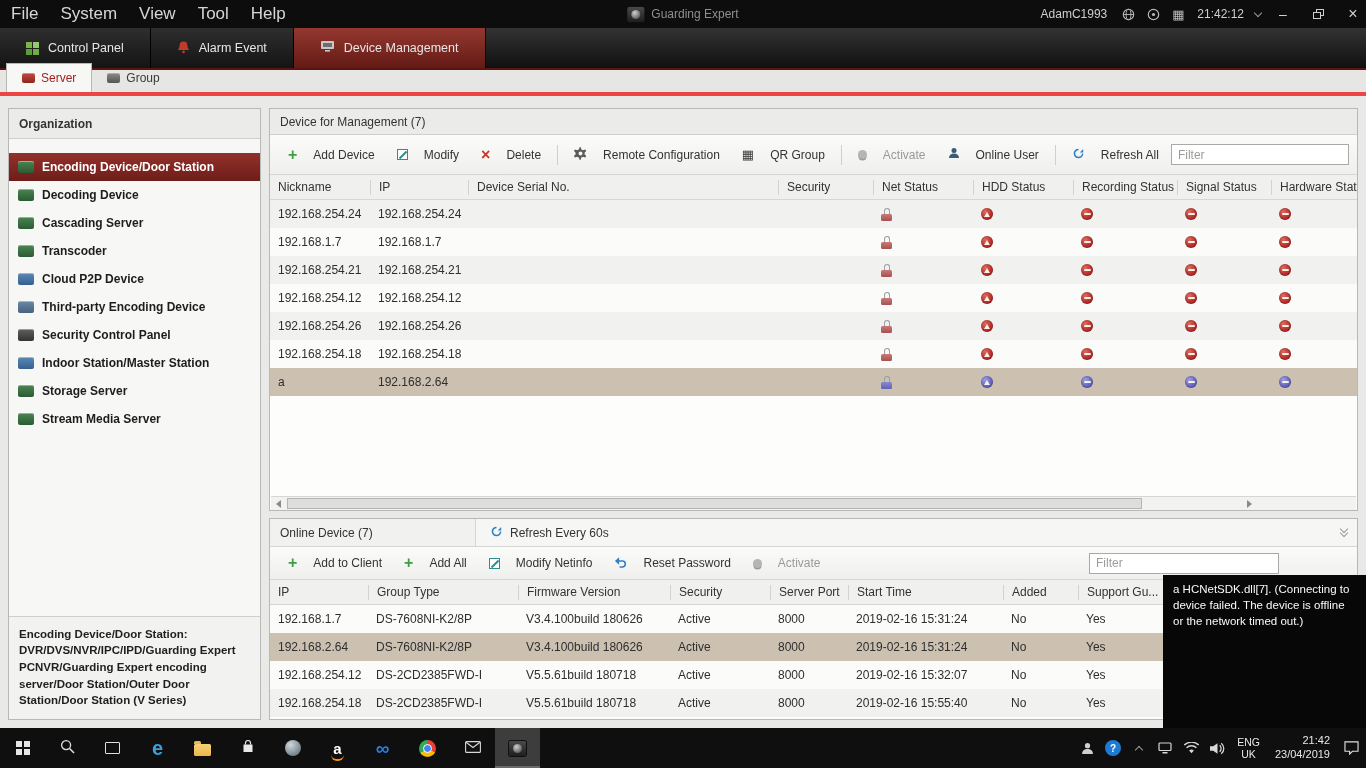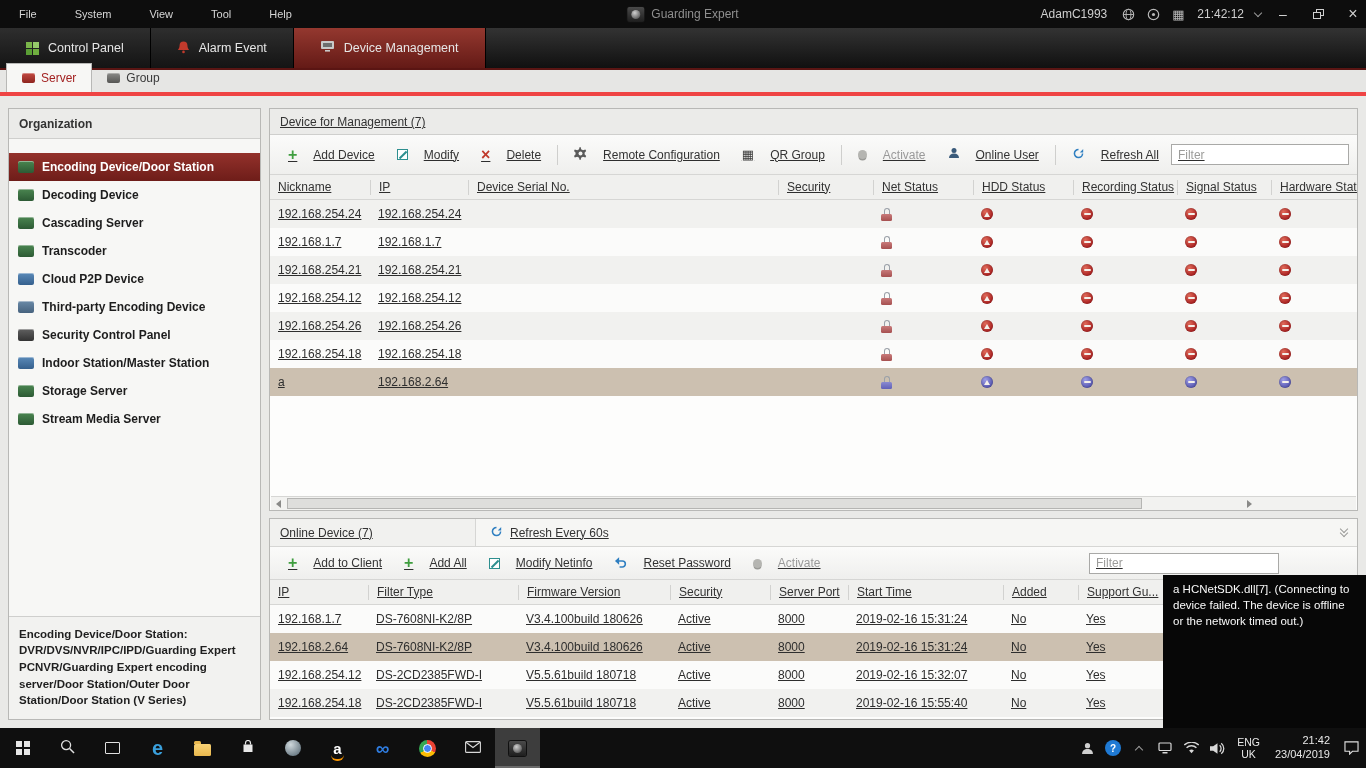--- a/index.html
+++ b/index.html
@@ -3,21 +3,21 @@
 <meta charset="utf-8">
 <style>
   html,body{margin:0;padding:0;background:#555;}
   *,*::before,*::after{box-sizing:border-box;}
   .screen{position:relative;width:1366px;height:768px;overflow:hidden;background:#e9e9e7;
           font-family:"Liberation Sans",sans-serif;font-size:12px;color:#2e2e2e;}
 
   
   .titlebar{position:relative;height:28px;background:#0d0d0d;display:flex;align-items:center;color:#d6d6d6;}
   .menus{display:flex;height:100%;align-items:center;}
-  .menu{padding:0 19px;font-size:11px;}
+  .menu{padding:0 11px;font-size:17px;}
   .title-center{position:absolute;left:50%;transform:translateX(-50%);display:flex;align-items:center;gap:7px;color:#8f8f8f;}
   .title-right{margin-left:auto;display:flex;align-items:center;gap:9px;padding-right:0;}
   .user{font-size:12px;color:#cfcfcf;margin-right:4px;}
   .tico{display:inline-flex;align-items:center;justify-content:center;width:16px;height:16px;}
   .i-grid::after{content:"▦";color:#b8b8b8;font-size:13px;line-height:1;}
   .clock{font-size:12px;color:#cfcfcf;margin:0 2px;}
   .chev{display:inline-block;width:6px;height:6px;border-right:1.6px solid #9a9a9a;border-bottom:1.6px solid #9a9a9a;}
   .chev.down{transform:rotate(45deg);margin-top:-3px;}
   .chev.up{transform:rotate(-135deg);margin-top:3px;}
   .wbtn{width:26px;height:28px;display:inline-flex;align-items:center;justify-content:center;color:#cfcfcf;}
@@ -63,21 +63,21 @@
   .org-item.selected{background:linear-gradient(180deg,#93312b,#6e1d19);color:#fff;}
   .dv{width:16px;height:12px;border-radius:2px;flex:0 0 16px;
       background:linear-gradient(#4a8550,#2c5a34);box-shadow:inset 0 1px rgba(255,255,255,.4);}
   .dv.b{background:linear-gradient(#5a8ab8,#35608d);}
   .dv.s{background:linear-gradient(#6a8aa8,#46627e);}
   .dv.k{background:linear-gradient(#606060,#333);}
   .org-desc{padding:9px 10px 10px;font-size:11.5px;line-height:1.45;color:#1f1f1f;background:#f2f2f0;}
 
   
   .right{flex:1;min-width:0;display:flex;flex-direction:column;gap:7px;}
-  .panel{background:#fdfdfc;border:1px solid #b8b8b6;display:flex;flex-direction:column;position:relative;overflow:hidden;text-decoration:underline;}
+  .panel{background:#fdfdfc;border:1px solid #b8b8b6;display:flex;flex-direction:column;position:relative;overflow:hidden;}
   .device-panel{height:403px;flex:0 0 403px;}
   .online-panel{flex:1;}
   .panel-header{height:26px;line-height:26px;flex:0 0 26px;background:#ebebe9;border-bottom:1px solid #cfcfcd;padding-left:10px;color:#333;}
 
   .toolbar{height:40px;flex:0 0 40px;display:flex;align-items:center;background:linear-gradient(#fbfbfa,#efefed);
            border-bottom:1px solid #d6d6d4;padding:0 8px;gap:2px;}
   .toolbar2{height:33px;flex:0 0 33px;}
   .tbtn{display:inline-flex;align-items:center;gap:16px;padding:0 10px;height:24px;color:#333;white-space:nowrap;}
   .tbtn.disabled{color:#9a9a9a;}
   .tsep{width:1px;height:20px;background:#cfcfcd;margin:0 4px;flex:0 0 1px;}
@@ -584,21 +584,21 @@
           </span>
           <span class="tbtn disabled">
             <span class="i-bulb"></span>
             <span>Activate</span>
           </span>
           <input class="filter online" placeholder="Filter" style="">
         </div>
 
         <div class="thead ogrid">
           <div class="th">IP</div>
-          <div class="th">Filter Type</div>
+          <div class="th">Group Type</div>
           <div class="th">Firmware Version</div>
           <div class="th">Security</div>
           <div class="th">Server Port</div>
           <div class="th">Start Time</div>
           <div class="th">Added</div>
           <div class="th">Support Gu...</div>
         </div>
 
         <div class="rows onl-rows">
           <div class="trow ogrid">

